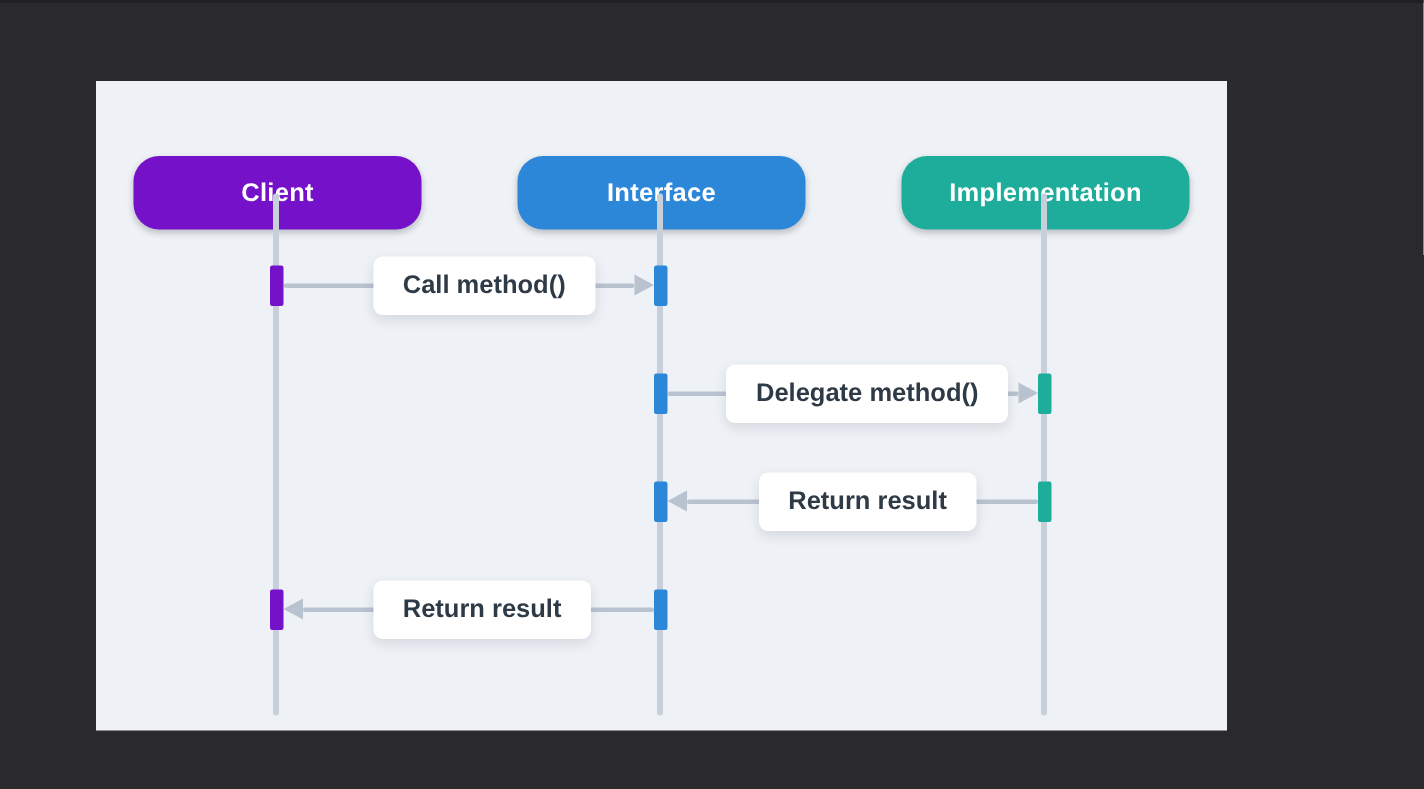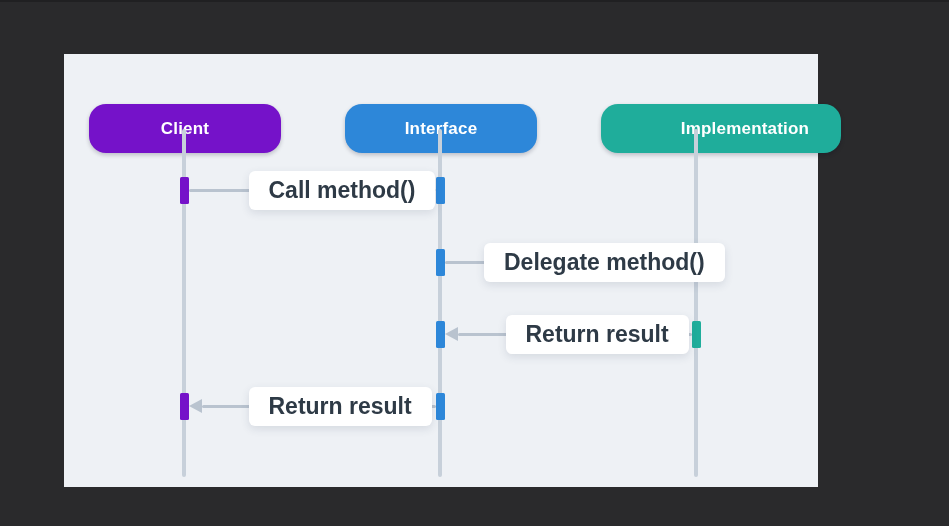--- a/index.html
+++ b/index.html
@@ -90,21 +90,21 @@
     position: absolute;
     height: 39px;
     background: #ffffff;
     border-radius: 6px;
     box-shadow: 0 3px 8px rgba(45, 65, 95, 0.13);
     display: flex; align-items: center; justify-content: center;
     padding: 0 20px;
     box-sizing: border-box;
     z-index: 4;
     color: #2e3a46;
-    font-size: 23px; font-weight: 700;
+    font-size: 17px; font-weight: 700;
     white-space: nowrap;
   }
   .m1 .msg-label { left: 184.5px; top: 116.5px; min-width: 127px; }
   .m2 .msg-label { left: 420px;   top: 188.5px; min-width: 166px; }
   .m3 .msg-label { left: 441.5px; top: 260.5px; min-width: 127px; }
   .m4 .msg-label { left: 184.5px; top: 332.5px; min-width: 127px; }
 </style>
 </head>
 <body>
 
@@ -121,21 +121,21 @@
 
   <div class="actor actor-interface">
     <div class="lifeline"></div>
     <div class="actor-box" style="background: rgb(45, 135, 217); justify-content: center;">
       <span>Interface</span>
     </div>
   </div>
 
   <div class="actor actor-implementation">
     <div class="lifeline"></div>
-    <div class="actor-box" style="background: rgb(31, 173, 155); padding-left: 48px;">
+    <div class="actor-box" style="background: rgb(31, 173, 155);">
       <span>Implementation</span>
     </div>
   </div>
 
   <div class="bar col-client row1" style="background: rgb(117, 18, 201);"></div>
   <div class="bar col-interface row1" style="background: rgb(45, 135, 217);"></div>
   <div class="bar col-interface row2" style="background: rgb(45, 135, 217);"></div>
   <div class="bar col-impl row2" style="background: rgb(31, 173, 155);"></div>
   <div class="bar col-interface row3" style="background: rgb(45, 135, 217);"></div>
   <div class="bar col-impl row3" style="background: rgb(31, 173, 155);"></div>

